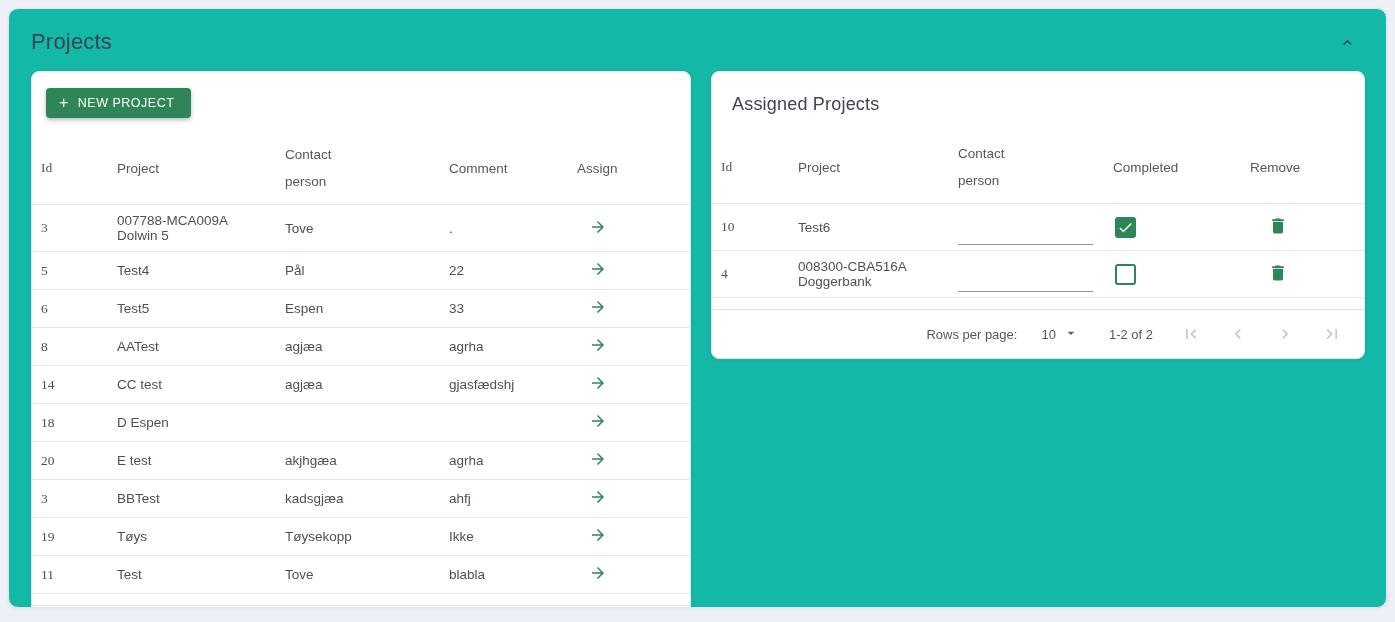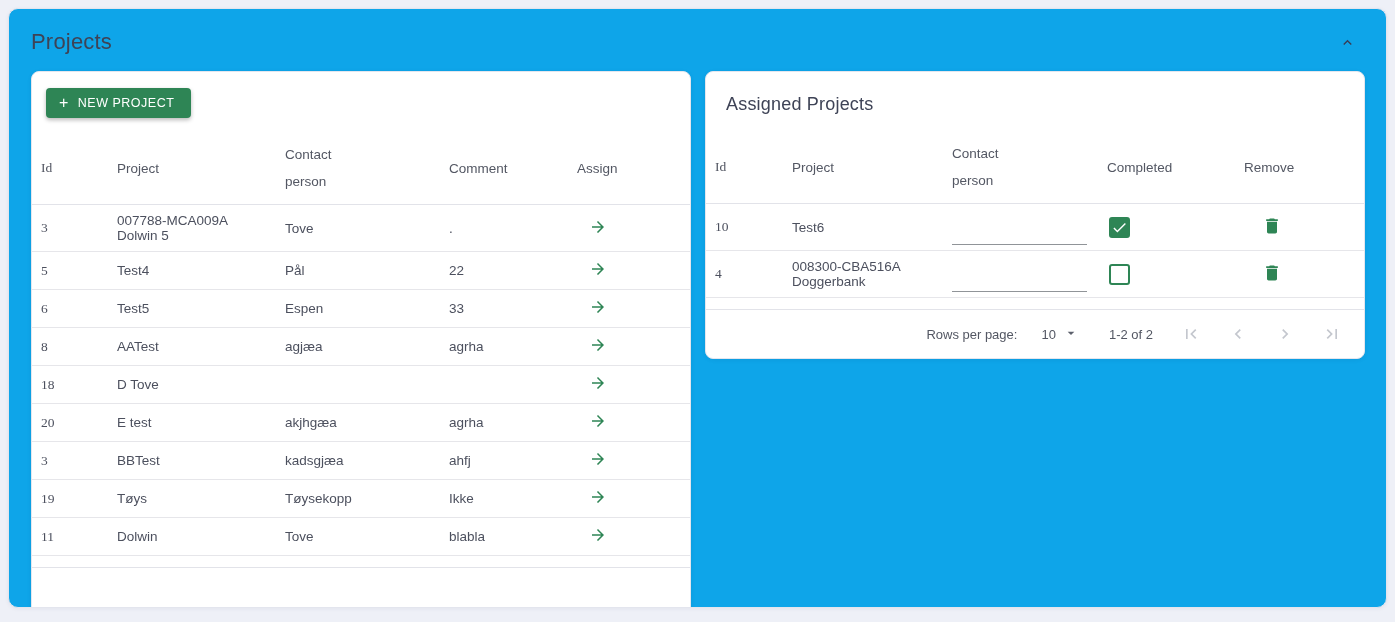--- a/index.html
+++ b/index.html
@@ -4,21 +4,21 @@
 <style>
   * { box-sizing: border-box; margin: 0; padding: 0; }
   html,body { width:1395px; height:622px; }
   body {
     font-family: "Liberation Sans", sans-serif;
     background: #eef0f7;
     color: #4c505e;
   }
   .page { width:1395px; height:622px; padding:8px; }
   .outer-card {
-    background:#0ea5e9;
+    background:#14b8a6;
     border:1px solid #e3e5ee;
     border-radius:10px;
     height:600px;
     box-shadow:0 1px 4px rgba(30,40,90,.06);
     overflow:hidden;
   }
   .section-header {
     display:flex; justify-content:space-between; align-items:center;
     padding:20px 26px 16px 22px;
   }
@@ -26,21 +26,21 @@
   .collapse-btn { background:none; border:none; cursor:pointer; padding:4px; line-height:0; }
 
   .cards { display:flex; gap:14px; padding:0 21px 0 22px; align-items:flex-start; }
   .card {
     background:#fff;
     border:1px solid #e4e6ee;
     border-radius:8px;
     box-shadow:0 1px 4px rgba(30,40,90,.08);
   }
   .card-left { width:660px; flex:none; padding-top:16px; }
-  .card-right { flex:1; padding-top:16px; }
+  .card-right { flex:1; padding-top:16px;margin-left:6px; }
 
   .btn-new {
     display:inline-flex; align-items:center; gap:9px;
     margin-left:14px;
     background:#2e8555; color:#fff;
     border:none; border-radius:4px;
     padding:8px 17px 8px 13px;
     font-family:"Liberation Sans", sans-serif;
     font-size:12.5px; font-weight:500; letter-spacing:.5px;
     box-shadow:0 2px 4px rgba(0,0,0,.28);
@@ -174,22 +174,31 @@
             <tr>
               <td>8</td>
               <td>AATest</td>
               <td>agjæa</td>
               <td>agrha</td>
               <td><button class="arrow-btn"><span><svg width="18" height="18" viewBox="0 0 24 24">
                         <path fill="#2e8555" d="M12 4l-1.41 1.41L16.17 11H4v2h12.17l-5.58 5.59L12 20l8-8z"></path>
                       </svg></span></button></td>
             </tr>
             <tr>
+              <td>14</td>
+              <td>CC test</td>
+              <td>agjæa</td>
+              <td>gjasfædshj</td>
+              <td><button class="arrow-btn"><span><svg width="18" height="18" viewBox="0 0 24 24">
+                        <path fill="#2e8555" d="M12 4l-1.41 1.41L16.17 11H4v2h12.17l-5.58 5.59L12 20l8-8z"></path>
+                      </svg></span></button></td>
+            </tr>
+            <tr>
               <td>18</td>
-              <td>D Tove</td>
+              <td>D Espen</td>
               <td></td>
               <td></td>
               <td><button class="arrow-btn"><span><svg width="18" height="18" viewBox="0 0 24 24">
                         <path fill="#2e8555" d="M12 4l-1.41 1.41L16.17 11H4v2h12.17l-5.58 5.59L12 20l8-8z"></path>
                       </svg></span></button></td>
             </tr>
             <tr>
               <td>20</td>
               <td>E test</td>
               <td>akjhgæa</td>
@@ -211,21 +220,21 @@
               <td>19</td>
               <td>Tøys</td>
               <td>Tøysekopp</td>
               <td>Ikke</td>
               <td><button class="arrow-btn"><span><svg width="18" height="18" viewBox="0 0 24 24">
                         <path fill="#2e8555" d="M12 4l-1.41 1.41L16.17 11H4v2h12.17l-5.58 5.59L12 20l8-8z"></path>
                       </svg></span></button></td>
             </tr>
             <tr>
               <td>11</td>
-              <td>Dolwin</td>
+              <td>Test</td>
               <td>Tove</td>
               <td>blabla</td>
               <td><button class="arrow-btn"><span><svg width="18" height="18" viewBox="0 0 24 24">
                         <path fill="#2e8555" d="M12 4l-1.41 1.41L16.17 11H4v2h12.17l-5.58 5.59L12 20l8-8z"></path>
                       </svg></span></button></td>
             </tr>
           </tbody>
         </table>
 
         <div class="footer-spacer"></div>

